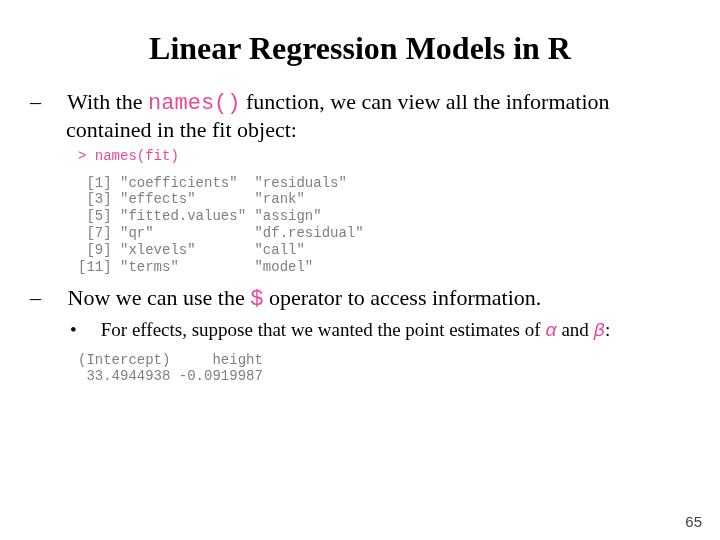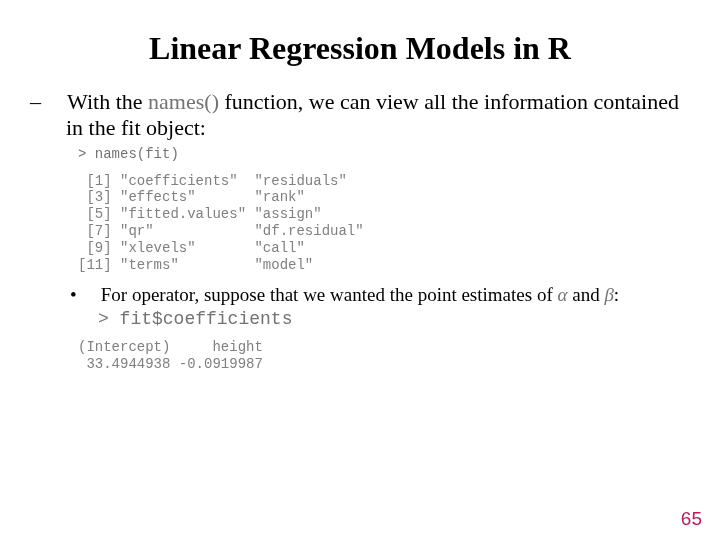--- a/index.html
+++ b/index.html
@@ -55,29 +55,29 @@
     line-height: 1.2;
   }
   .code-small {
     font-family: "Courier New", Courier, monospace;
     font-size: 18px;
     white-space: pre;
     margin: 2px 0 6px 58px;
     line-height: 1.2;
   }
   .gray { color: #808080; }
-  .green { color: #737373; }
+  .green { color: #ec4899; font-family: Liberation Mono, monospace; }
   .italic { font-style: italic; }
   .pagenum {
     position: absolute;
     bottom: 10px;
     right: 18px;
-    font-size: 19px;
+    font-size: 15px;
     font-family: Arial, sans-serif;
-    color: #be185d;
+    color: #404040;
   }
 </style>
 </head>
 <body>
 
 <div class="slide">
   <div class="title">Linear Regression Models in R</div>
 
   <p class="bullet-lvl1">
     <span class="dash">–</span>
@@ -85,24 +85,27 @@
   </p>
 
   <div class="code green">&gt; names(fit)</div>
   <div class="code gray"> [1] "coefficients"  "residuals"
  [3] "effects"       "rank"
  [5] "fitted.values" "assign"
  [7] "qr"            "df.residual"
  [9] "xlevels"       "call"
 [11] "terms"         "model"</div>
 
+  <p class="bullet-lvl1">
+    <span class="dash">–</span>
+    <span>Now we can use the </span><span class="green">$</span><span> operator to access information.</span>
+  </p>
 
   <p class="bullet-lvl2">
     <span class="dot">•</span>
-    <span>For operator, suppose that we wanted the point estimates of </span><span class="green italic">α</span><span> and </span><span class="green italic">β</span><span>:</span>
+    <span>For effects, suppose that we wanted the point estimates of </span><span class="green italic">α</span><span> and </span><span class="green italic">β</span><span>:</span>
   </p>
 
-  <div class="code-small green">&gt; fit$coefficients</div>
   <div class="code gray" style="margin-top:8px">(Intercept)     height
  33.4944938 -0.0919987</div>
 
   <div class="pagenum">65</div>
 </div>
 
 </body></html>

